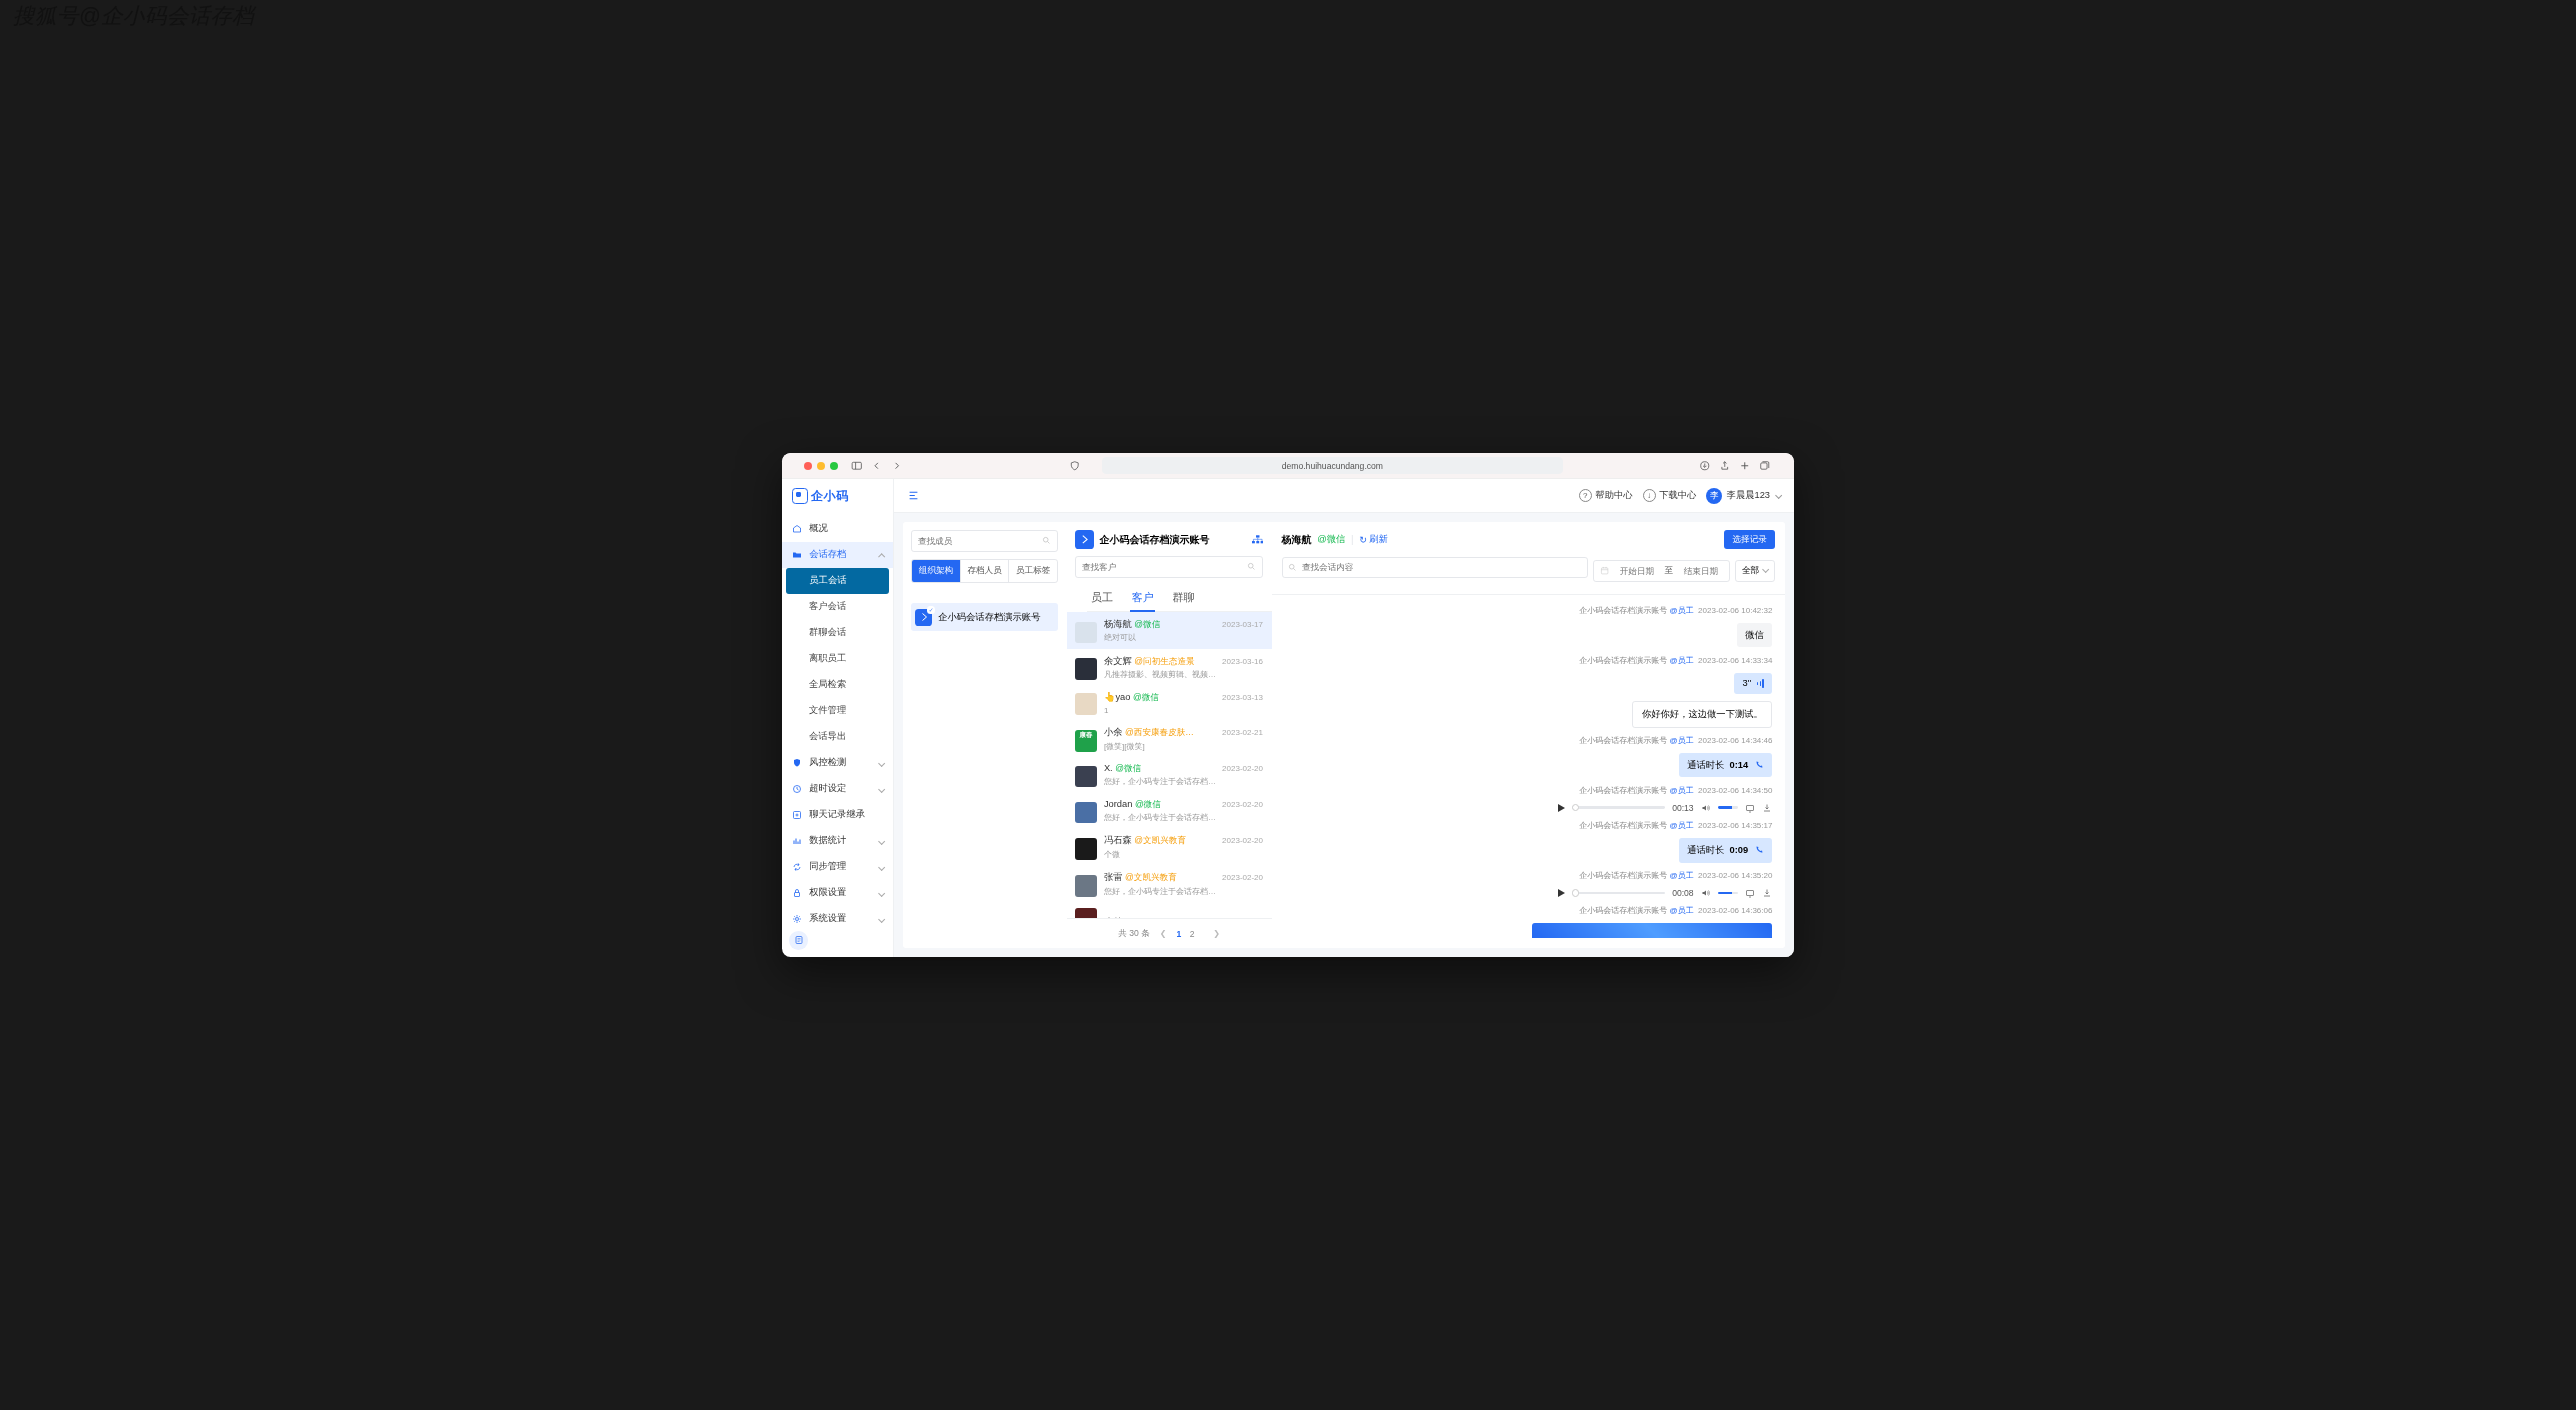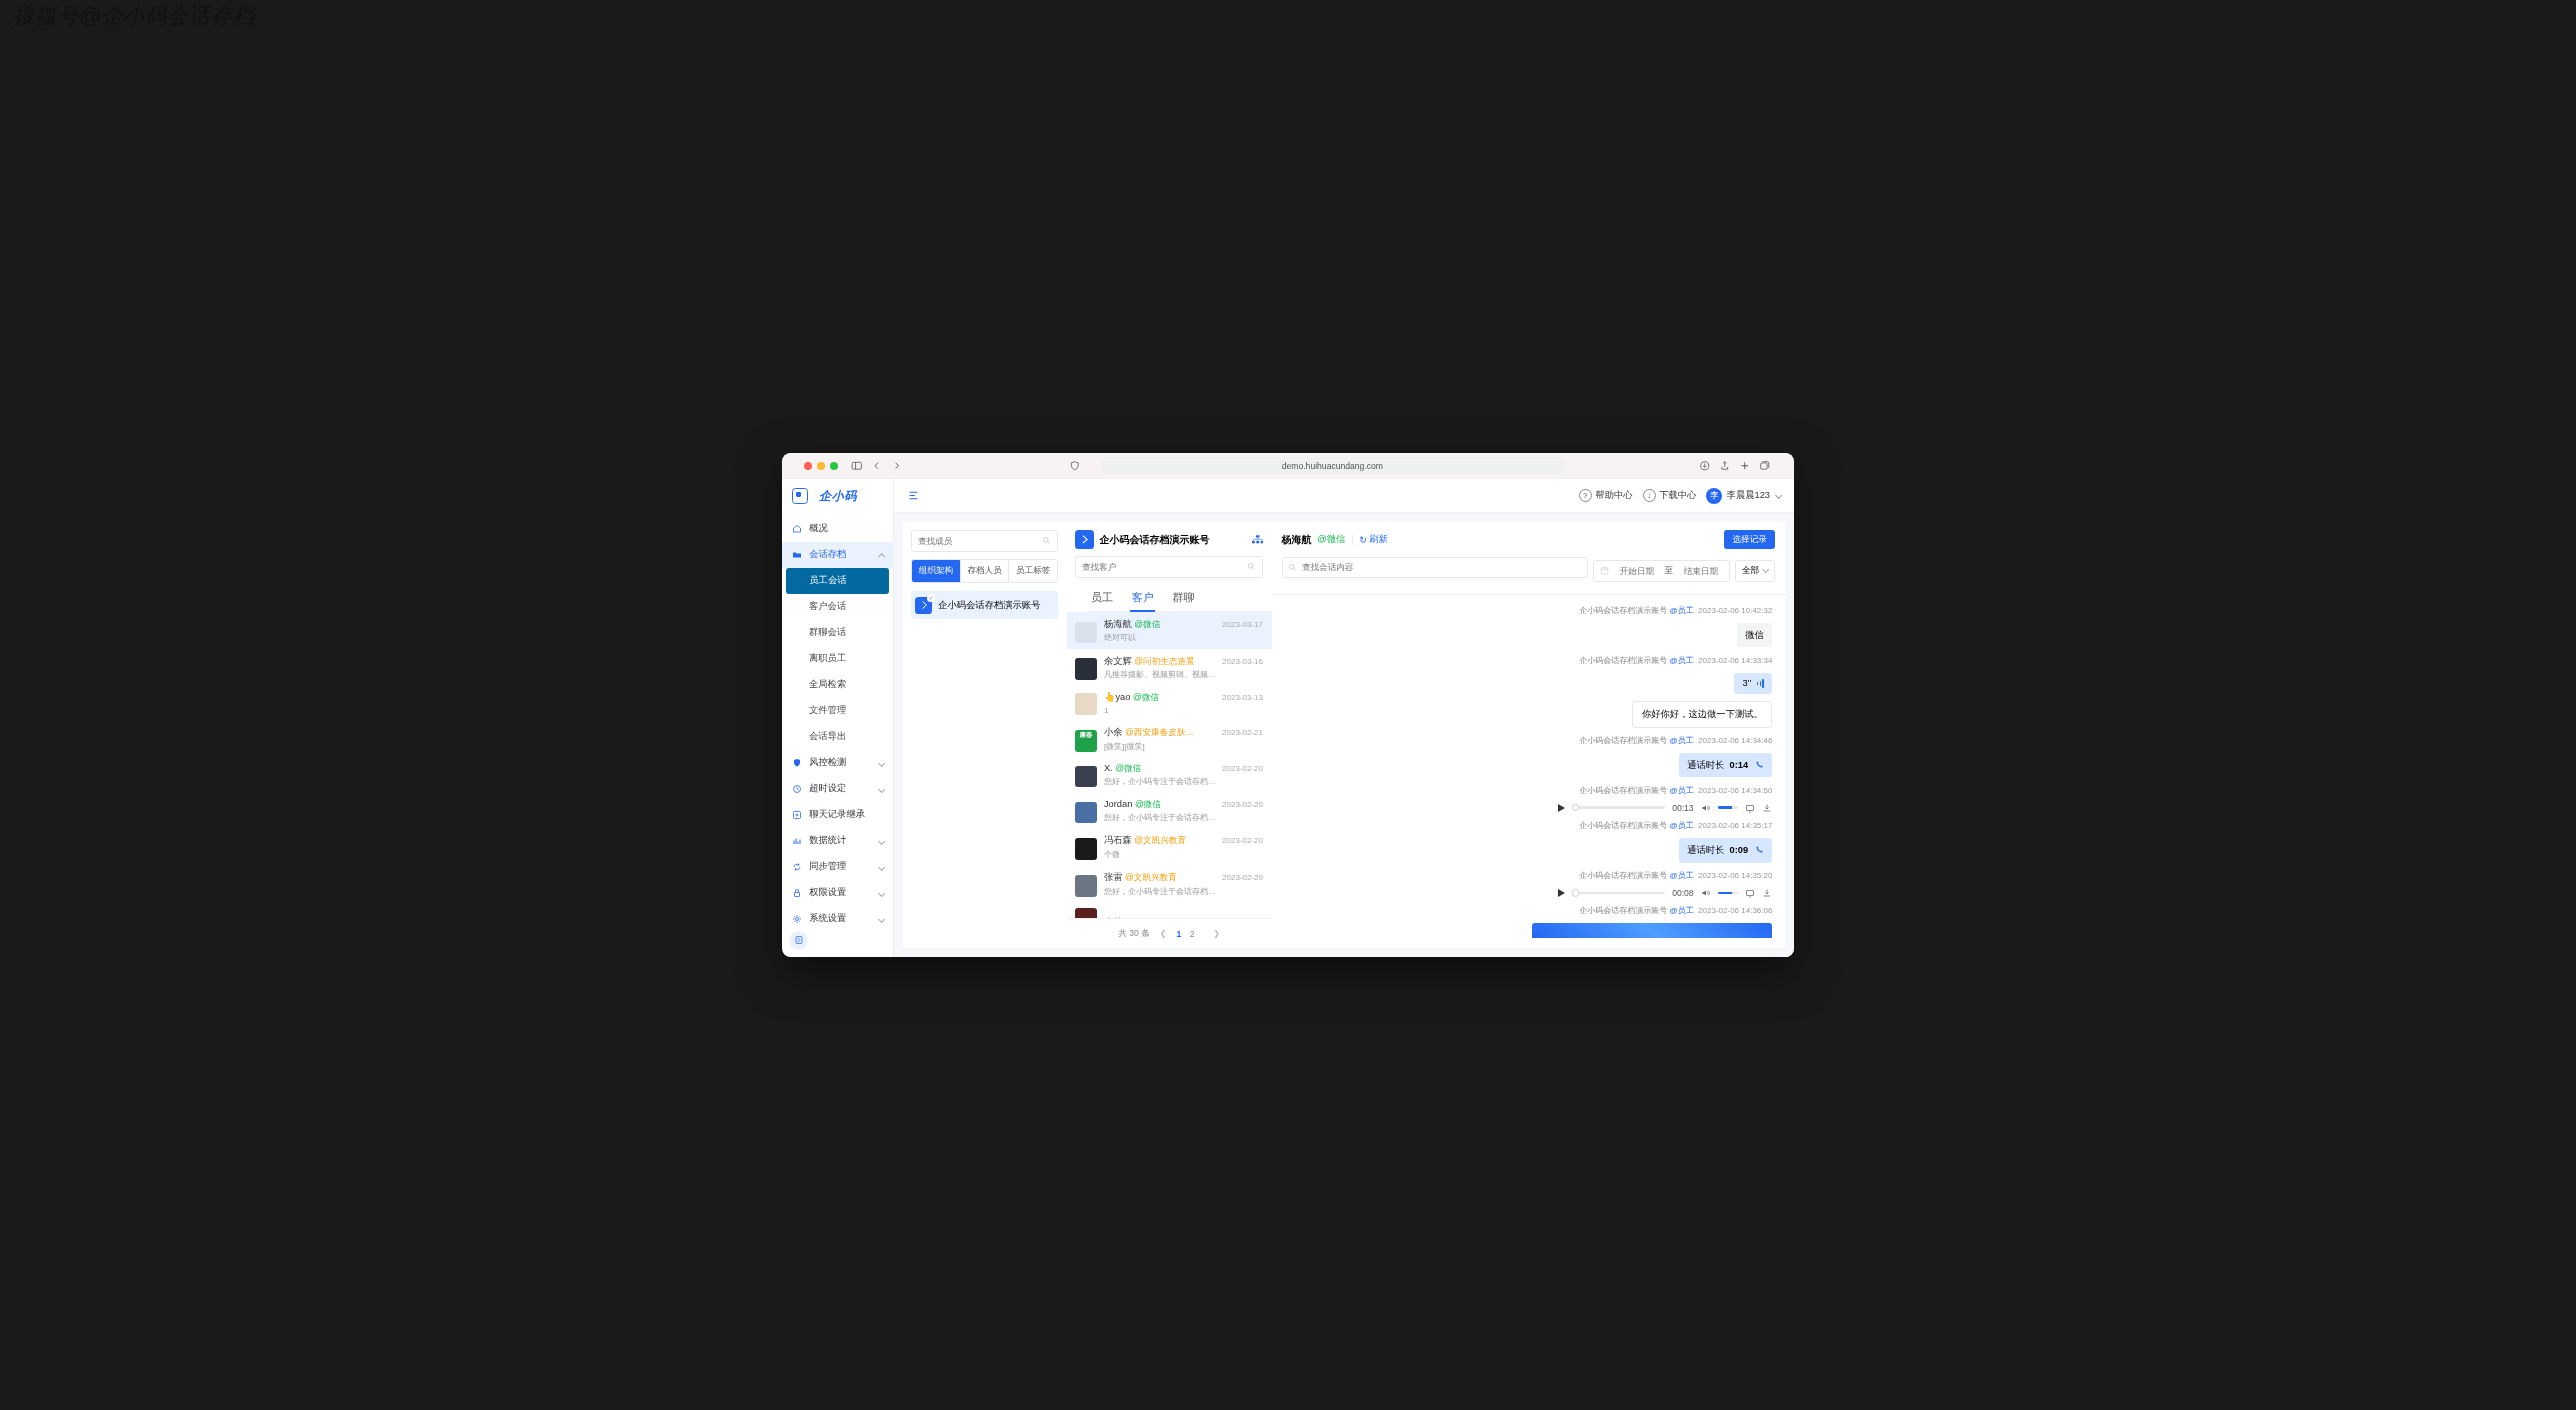--- a/index.html
+++ b/index.html
@@ -22,21 +22,21 @@
   .chrome-btn { width:14.4px; height:14.4px; display:flex; align-items:center; justify-content:center; color:#555; border-radius:2.9px; }
   .chrome-btn svg { width:11.5px; height:11.5px; }
   .urlbar { flex:1; height:17px; background:#eef0f2; border-radius:4.3px; display:flex; align-items:center; justify-content:center; font-size:8.6px; color:#555; margin:0 129px 0 14.4px; }
   .chrome-right { display:flex; gap:5.7px; align-items:center; margin-left:auto; }
 
   
   .app { flex:1; display:flex; overflow:hidden; }
 
   
   .sidebar { width:112px; border-right:0.7px solid #eef0f2; display:flex; flex-direction:column; padding-top:0; position:relative; }
-  .logo { height:34px; display:flex; align-items:center; padding:0 10px; gap:11px;font-style:italic; }
+  .logo { height:34px; display:flex; align-items:center; padding:0 10px; gap:3px; }
   .logo-mark { width:16px; height:16px; border:1.8px solid #2468f2; border-radius:3.6px; position:relative; }
   .logo-mark::after { content:""; position:absolute; left:2.9px; top:2.9px; width:5px; height:5px; background:#2468f2; border-radius:1.4px; }
   .logo-text { font-size:12.2px; font-weight:700; color:#2468f2; letter-spacing:0.4px; }
   .nav { list-style:none; padding:2.9px 0; font-size:9.3px; color:#333; flex:1; overflow:auto; }
   .nav-item { display:flex; align-items:center; padding:0 10px; height:26px; gap:7.2px; cursor:pointer; position:relative; }
   .nav-item .ico { width:10px; height:10px; color:#2468f2; flex:0 0 10px; }
   .nav-item.has-sub::after { content:""; position:absolute; right:8.6px; top:10.8px; width:4.3px; height:4.3px; border-right:0.7px solid #aaa; border-bottom:0.7px solid #aaa; transform:rotate(45deg); }
   .nav-item.open::after { transform:rotate(-135deg); top:12.2px; }
   .nav-item.top { font-weight:500; }
   .nav-sub { list-style:none; }
@@ -62,21 +62,21 @@
   .panel.org { width:164px; border-top-right-radius:0; border-bottom-right-radius:0; }
   .panel.contacts { width:205px; border-radius:0; }
   .panel.chat { flex:1; border-top-left-radius:0; border-bottom-left-radius:0; }
 
   .search { margin:0 0 7.2px 0; height:21.5px; border:0.7px solid #e5e7eb; border-radius:2.9px; display:flex; align-items:center; padding:0 5.7px; font-size:8.6px; color:#999; background:#fff; }
   .search input { border:none; outline:none; flex:1; font-size:8.6px; background:transparent; }
   .search .mag { width:9.3px; height:9.3px; color:#bbb; }
 
   
   .org-inner { padding:8.6px; }
-  .seg-tabs { display:flex; border:0.7px solid #e5e7eb; border-radius:2.9px; overflow:hidden; margin-bottom:8px; font-size:8.6px; }
+  .seg-tabs { display:flex; border:0.7px solid #e5e7eb; border-radius:2.9px; overflow:hidden; margin-bottom:20px; font-size:8.6px; }
   .seg-tabs div { flex:1; text-align:center; padding:5px 0; cursor:pointer; color:#555; border-right:0.7px solid #e5e7eb; }
   .seg-tabs div:last-child { border-right:none; }
   .seg-tabs div.active { background:#2468f2; color:#fff; }
   .tree { font-size:9.3px; }
   .tree-root { display:flex; align-items:center; gap:5.7px; padding:5.7px 4.3px; background:#eaf1ff; border-radius:2.9px; margin-bottom:2.9px; }
   .tree-root .badge { width:17px; height:17px; background:#2468f2; border-radius:3.6px; display:flex; align-items:center; justify-content:center; color:#fff; position:relative; }
   .tree-root .check { position:absolute; right:-2.2px; top:-2.2px; width:7.2px; height:7.2px; background:#fff; border-radius:50%; color:#2468f2; font-size:5.7px; display:flex; align-items:center; justify-content:center; }
   .tree-node { display:flex; align-items:center; gap:4.3px; padding:5.7px 4.3px 5.7px 13px; cursor:pointer; color:#555; }
   .tree-node::before { content:"▸"; font-size:6.5px; color:#bbb; }
   .folder-ico { width:10.8px; height:8.6px; background:#7dbcff; border-radius:1.4px; position:relative; }

